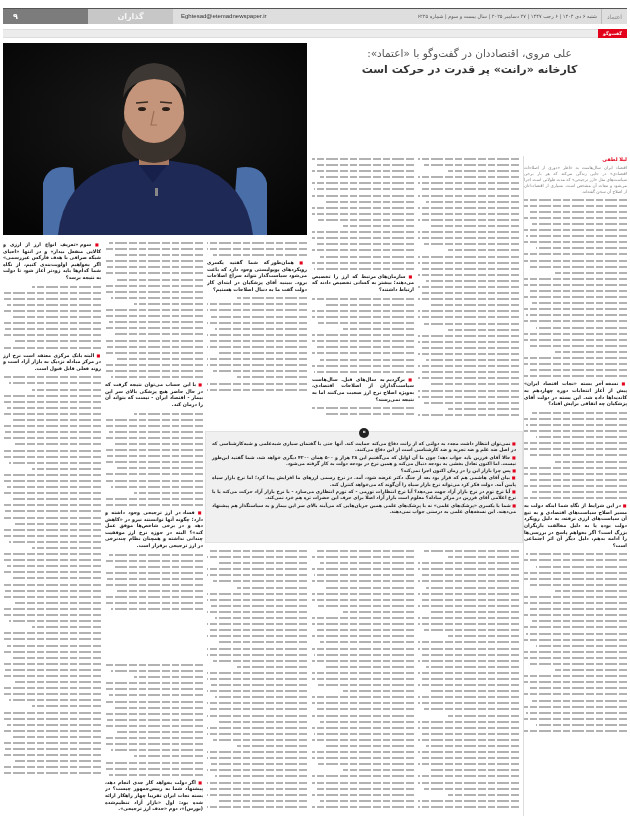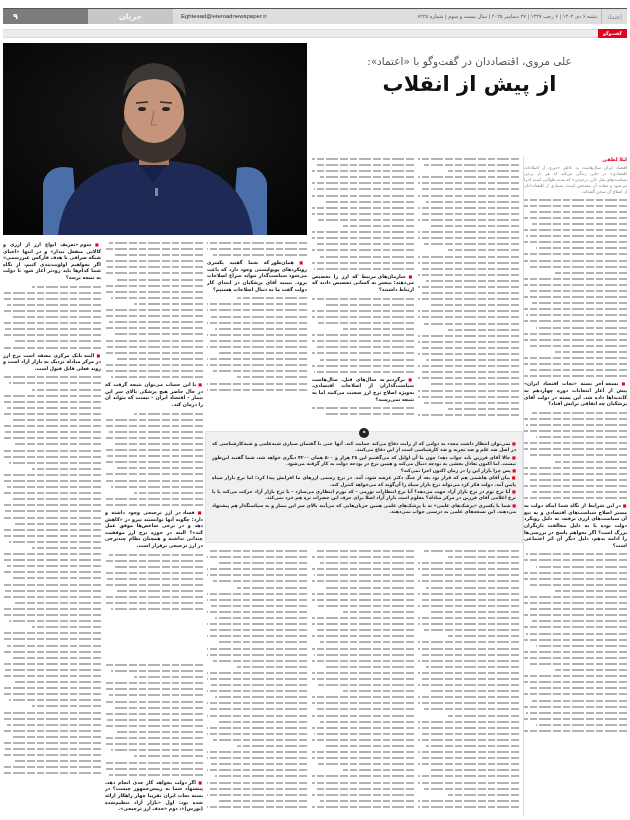--- a/index.html
+++ b/index.html
@@ -16,21 +16,21 @@
 
   .subbar { position: absolute; top: 29px; left: 3px; width: 624px; height: 9px; background: #ececec; border-top: 1px solid #ddd; border-bottom: 1px solid #ddd; }
   .tag { position: absolute; top: 29px; right: 3px; height: 9px; width: 29px; background: #e3001b; color: #fff; font-size: 4.5px; font-weight: bold; line-height: 9px; text-align: center; }
 
   
   .photo { position: absolute; top: 43px; left: 3px; width: 304px; height: 192px; background: #0b0b0b; overflow: hidden; }
   .photo svg { width: 100%; height: 100%; display: block; }
 
   
   .headline-block { position: absolute; top: 43px; left: 312px; width: 315px; text-align: center; }
-  .kicker { font-size: 10.5px; color: #555; margin-top: 12px; }
+  .kicker { font-size: 10.5px; color: #555; margin-top: 4px; }
   .title { font-family: "DejaVu Sans", sans-serif; font-weight: bold; color: #111; font-size: 21px; line-height: 27px; margin-top: 4px; letter-spacing: -0.5px; }
   .subtitle { font-weight: bold; font-size: 11px; color: #333; margin-top: 4px; }
 
   
   .col { position: absolute; font-size: 4.2px; line-height: 6.1px; color: #7a7a7a; text-align: justify; overflow: hidden; }
   .col p { margin-bottom: 1px; }
   .col .q { color: #151515; font-weight: bold; font-size: 4.8px; line-height: 6.6px; margin: 2px 0; }
   .col .q::before { content: "■ "; color: #e3001b; font-size: 4px; }
   .col .author { color: #e3001b; font-weight: bold; font-size: 5px; margin-bottom: 3px; }
   .filler { display: block; height: 6.1px; margin-bottom: 0; background: repeating-linear-gradient(to left, #b2b2b2 0 8px, transparent 8px 10px, #b2b2b2 10px 22px, transparent 22px 24px, #b2b2b2 24px 31px, transparent 31px 33px); background-size: 100% 2.2px; background-repeat: no-repeat; background-position: 0 2px; }
@@ -43,21 +43,21 @@
 
   .rule { position: absolute; background: #ddd; }
 </style>
 </head>
 <body>
 
 <div class="masthead">
   <div class="mh-logo">اعتماد</div>
   <div class="mh-date">شنبه ۶ دی ۱۴۰۴ | ۶ رجب ۱۴۴۷ | ۲۷ دسامبر ۲۰۲۵ | سال بیست و سوم | شماره ۶۲۲۵</div>
   <div class="mh-email">Eghtesad@etemadnewspaper.ir</div>
-  <div class="mh-section">جریان</div>
+  <div class="mh-section">گذاران</div>
   <div class="mh-page">۹</div>
 </div>
 <div class="subbar"></div>
 <div class="tag">گفت‌وگو</div>
 
 <div class="photo">
   <svg viewBox="0 0 304 192" preserveAspectRatio="none">
     <defs>
       <radialGradient id="bg" cx="50%" cy="40%" r="70%">
         <stop offset="0" stop-color="#1a1a1a"></stop>
@@ -89,22 +89,22 @@
 
     <path d="M151 68 L148 82 L154 82" stroke="#9c6e55" stroke-width="1.2" fill="none"></path>
 
     <rect x="152" y="145" width="3" height="8" fill="#888"></rect>
   </svg>
 </div>
 
 <div class="headline-block">
   <div class="kicker">علی مروی، اقتصاددان در گفت‌وگو با «اعتماد»:</div>
   <div class="title">
-    <div>از پیش از انقلاب</div>
   </div>
+  <div class="subtitle">کارخانه «رانت» پر قدرت در حرکت است</div>
 </div>
 
 <div class="col" style="top:156px; right:3px; width:103px; height:660px;">
   <div class="author">لیلا لطفی</div>
   <p>اقتصاد ایران سال‌هاست به خاطر «دوری از اصلاحات اقتصادی» در جایی زندگی می‌کند که هر بار برخی سیاست‌های مثل «ارز ترجیحی» که مدت طولانی است اجرا می‌شود و تبعات آن مشخص است. بسیاری از اقتصاددانان از اصلاح آن سخن گفته‌اند.</p>
   <span class="filler" style="width: 100%; margin-left: auto;"></span>
   <span class="filler" style="width: 100%; margin-left: auto;"></span>
   <span class="filler" style="width: 96%; margin-left: auto;"></span>
   <span class="filler" style="width: 100%; margin-left: auto;"></span>
   <span class="filler" style="width: 92%; margin-left: auto;"></span>

